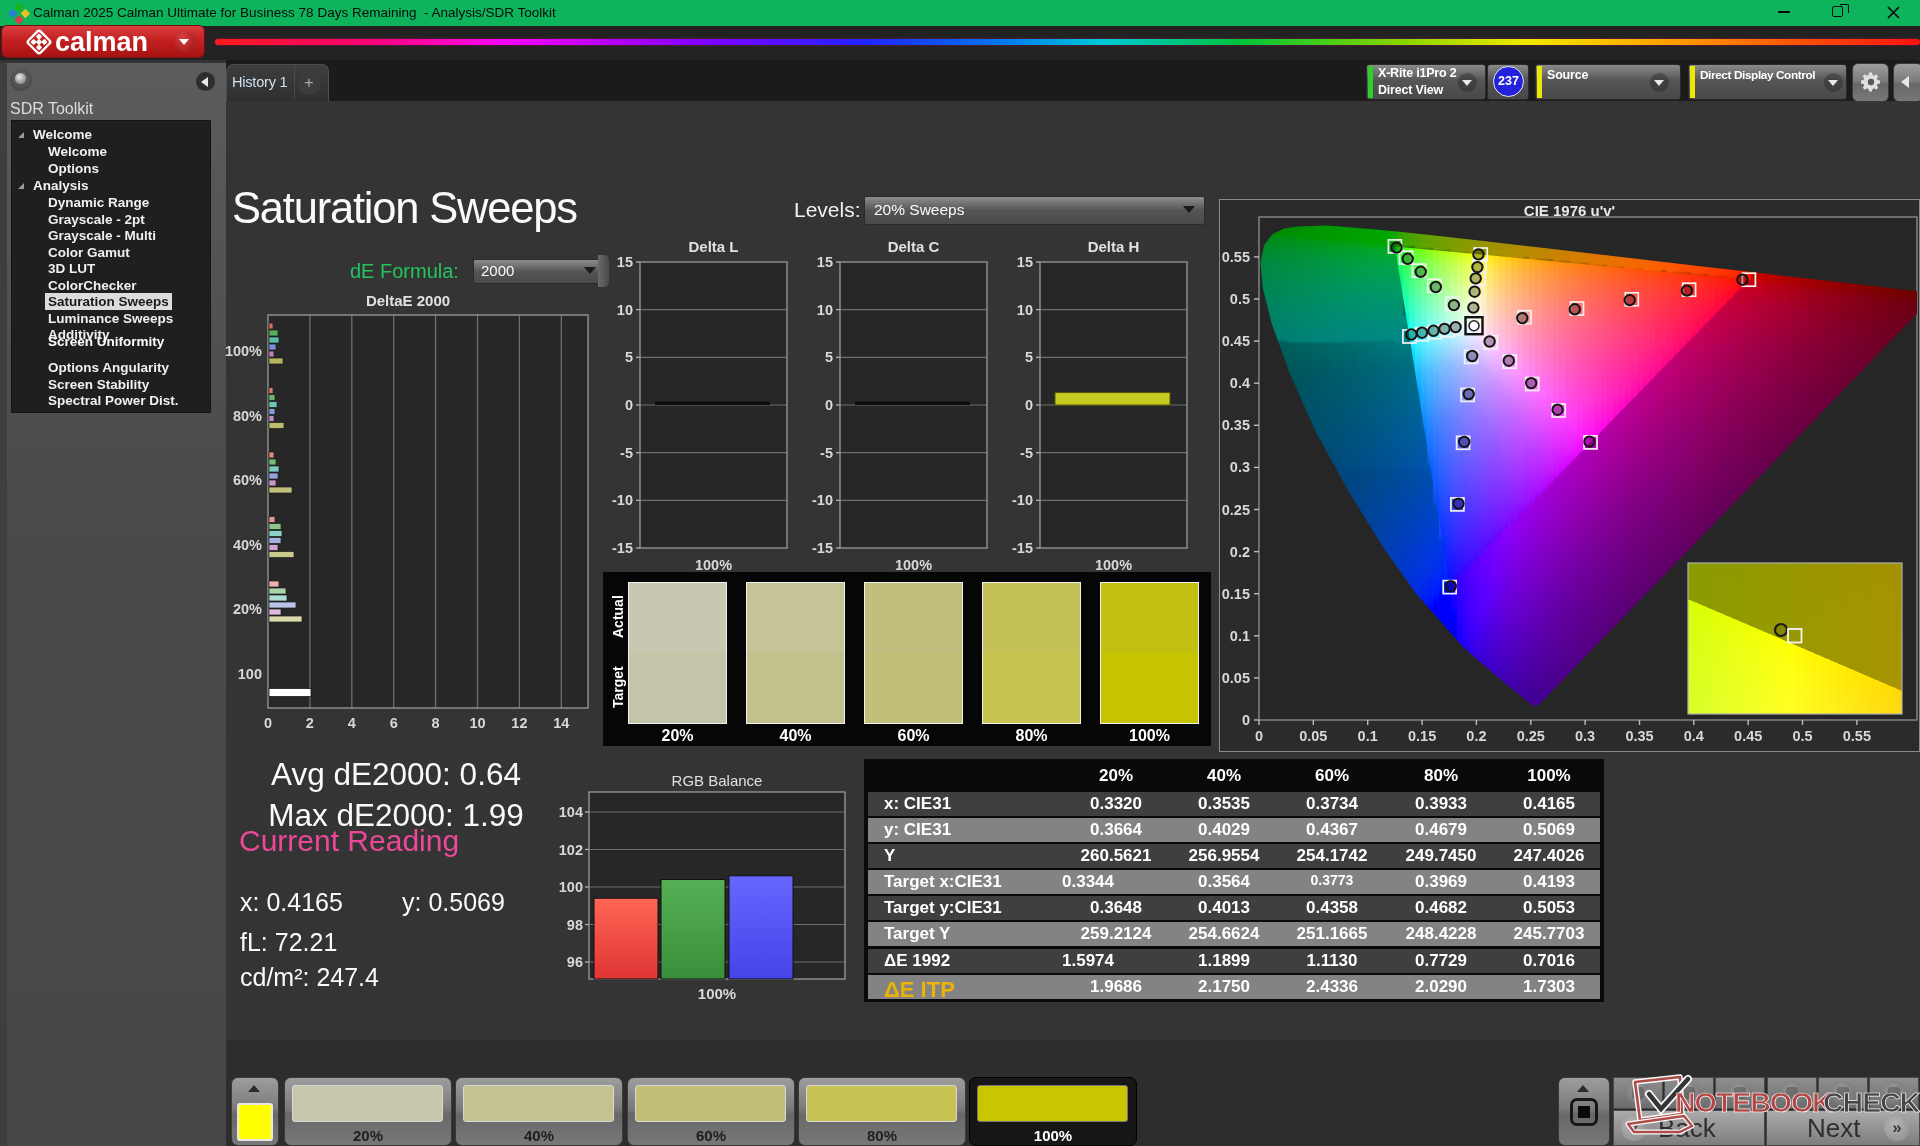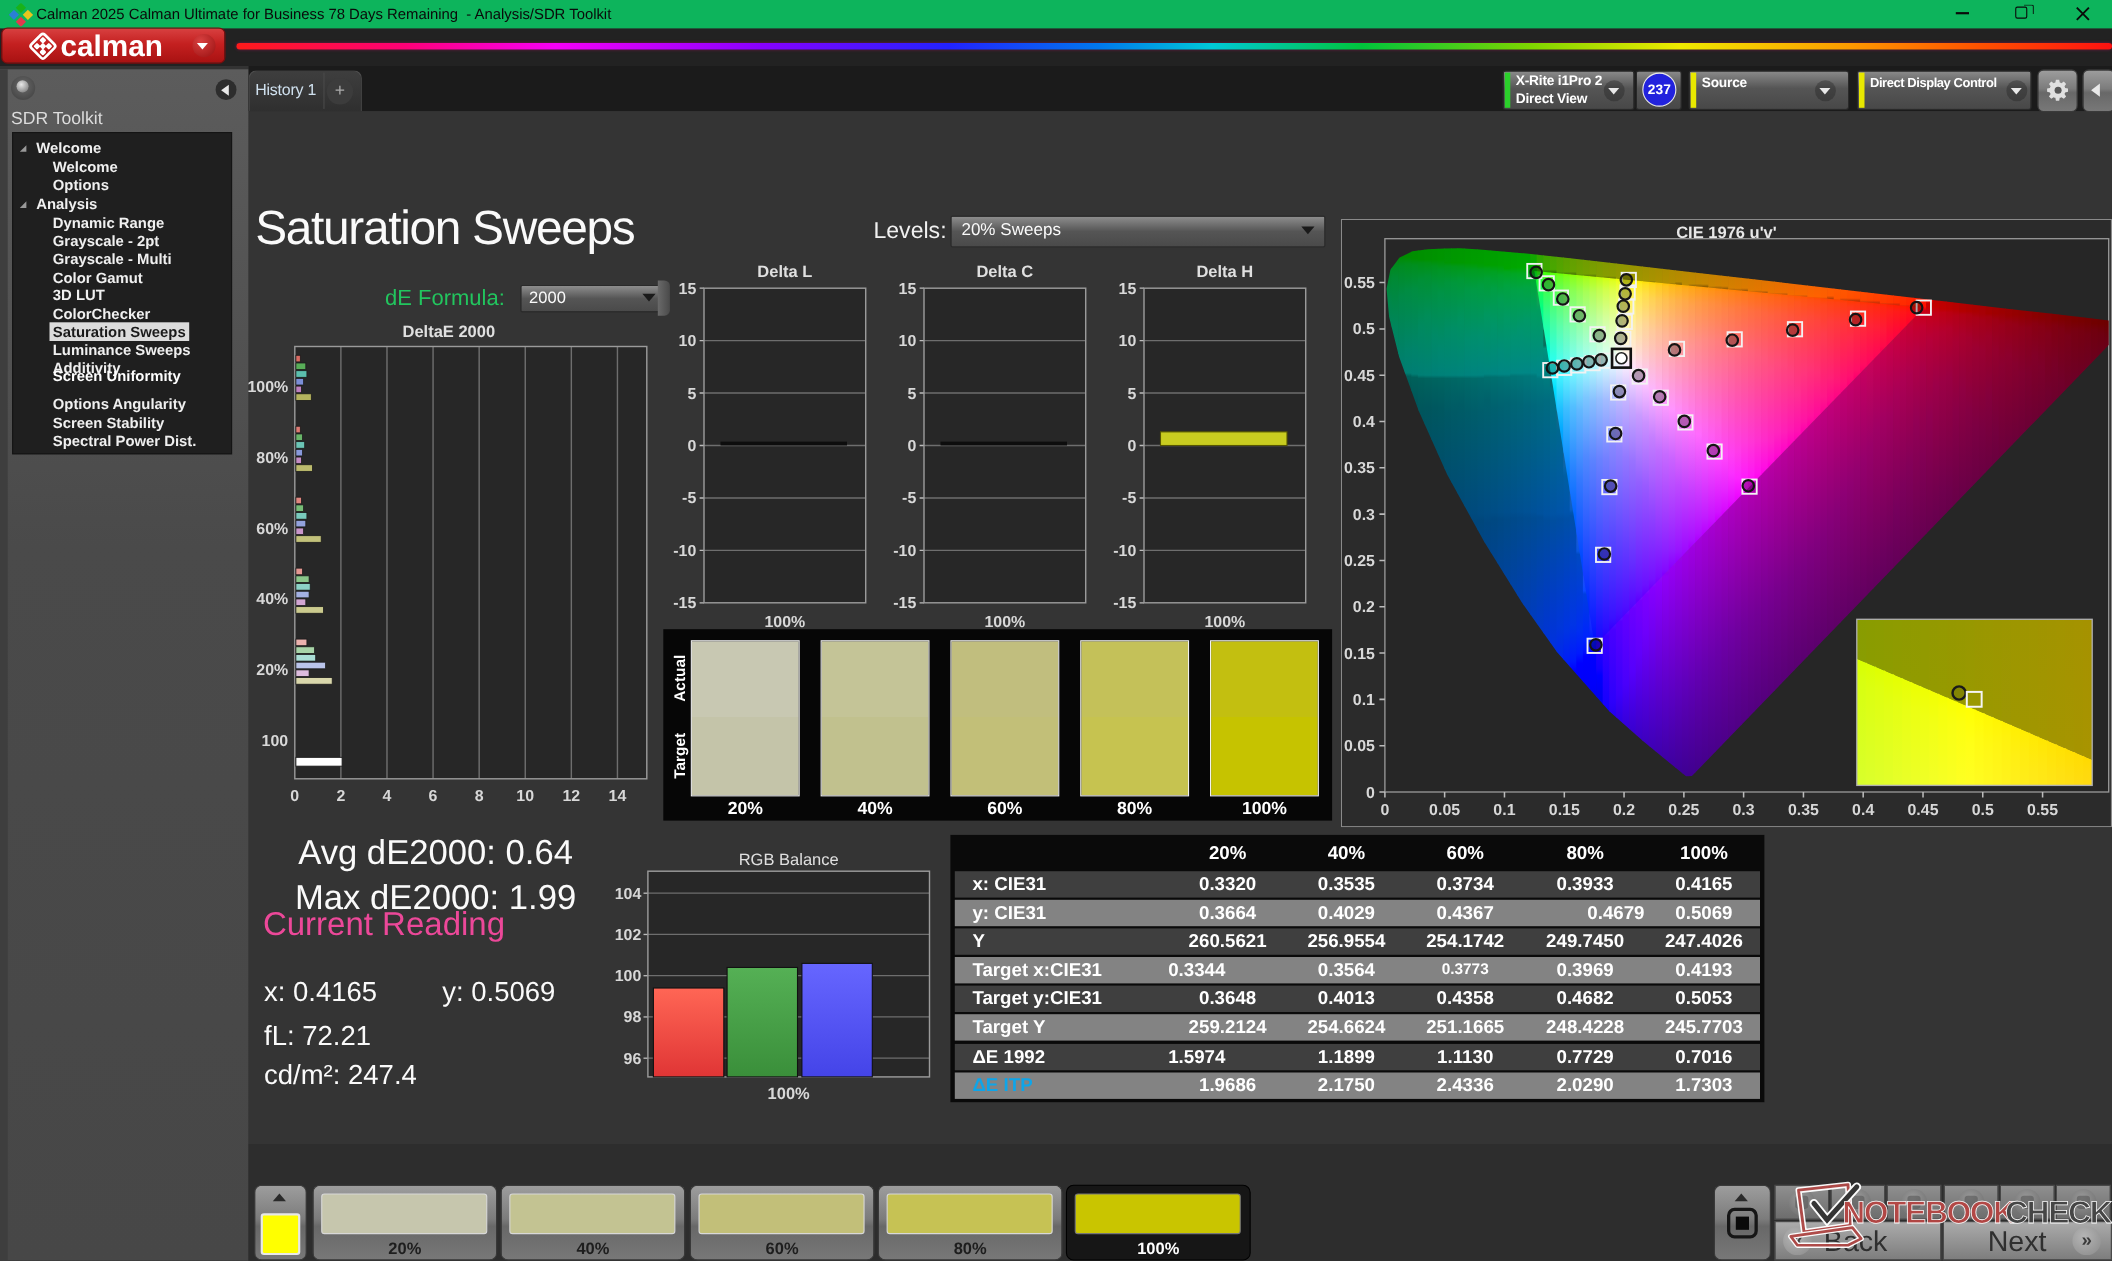--- a/index.html
+++ b/index.html
@@ -2877,21 +2877,21 @@
 <div class="ab" style="left:1062px;top:794px;width:108px;text-align:center;font-size:17px;font-weight:bold;color:#fff">0.3320</div>
 <div class="ab" style="left:1170px;top:794px;width:108px;text-align:center;font-size:17px;font-weight:bold;color:#fff">0.3535</div>
 <div class="ab" style="left:1278px;top:794px;width:108px;text-align:center;font-size:17px;font-weight:bold;color:#fff">0.3734</div>
 <div class="ab" style="left:1387px;top:794px;width:108px;text-align:center;font-size:17px;font-weight:bold;color:#fff">0.3933</div>
 <div class="ab" style="left:1495px;top:794px;width:108px;text-align:center;font-size:17px;font-weight:bold;color:#fff">0.4165</div>
 <div class="ab" style="left:868px;top:818px;width:732px;height:24.2px;background:#838383"></div>
 <div class="ab" style="left:884px;top:820px;font-size:17px;font-weight:bold;color:#fff">y: CIE31</div>
 <div class="ab" style="left:1062px;top:820px;width:108px;text-align:center;font-size:17px;font-weight:bold;color:#fff">0.3664</div>
 <div class="ab" style="left:1170px;top:820px;width:108px;text-align:center;font-size:17px;font-weight:bold;color:#fff">0.4029</div>
 <div class="ab" style="left:1278px;top:820px;width:108px;text-align:center;font-size:17px;font-weight:bold;color:#fff">0.4367</div>
-<div class="ab" style="left:1387px;top:820px;width:108px;text-align:right;font-size:17px;font-weight:bold;color:#fff">0.4679</div>
+<div class="ab" style="left:1387px;top:820px;width:108px;text-align:center;font-size:17px;font-weight:bold;color:#fff">0.4679</div>
 <div class="ab" style="left:1495px;top:820px;width:108px;text-align:center;font-size:17px;font-weight:bold;color:#fff">0.5069</div>
 <div class="ab" style="left:868px;top:844px;width:732px;height:24.2px;background:#3f3f3f"></div>
 <div class="ab" style="left:884px;top:846px;font-size:17px;font-weight:bold;color:#fff">Y</div>
 <div class="ab" style="left:1062px;top:846px;width:108px;text-align:center;font-size:17px;font-weight:bold;color:#fff">260.5621</div>
 <div class="ab" style="left:1170px;top:846px;width:108px;text-align:center;font-size:17px;font-weight:bold;color:#fff">256.9554</div>
 <div class="ab" style="left:1278px;top:846px;width:108px;text-align:center;font-size:17px;font-weight:bold;color:#fff">254.1742</div>
 <div class="ab" style="left:1387px;top:846px;width:108px;text-align:center;font-size:17px;font-weight:bold;color:#fff">249.7450</div>
 <div class="ab" style="left:1495px;top:846px;width:108px;text-align:center;font-size:17px;font-weight:bold;color:#fff">247.4026</div>
 <div class="ab" style="left:868px;top:870px;width:732px;height:24.2px;background:#838383"></div>
 <div class="ab" style="left:884px;top:872px;font-size:17px;font-weight:bold;color:#fff">Target x:CIE31</div>
@@ -2915,21 +2915,21 @@
 <div class="ab" style="left:1387px;top:924px;width:108px;text-align:center;font-size:17px;font-weight:bold;color:#fff">248.4228</div>
 <div class="ab" style="left:1495px;top:924px;width:108px;text-align:center;font-size:17px;font-weight:bold;color:#fff">245.7703</div>
 <div class="ab" style="left:868px;top:949px;width:732px;height:24.2px;background:#3f3f3f"></div>
 <div class="ab" style="left:884px;top:951px;font-size:17px;font-weight:bold;color:#fff">ΔE 1992</div>
 <div class="ab" style="left:1062px;top:951px;width:108px;text-align:left;font-size:17px;font-weight:bold;color:#fff">1.5974</div>
 <div class="ab" style="left:1170px;top:951px;width:108px;text-align:center;font-size:17px;font-weight:bold;color:#fff">1.1899</div>
 <div class="ab" style="left:1278px;top:951px;width:108px;text-align:center;font-size:17px;font-weight:bold;color:#fff">1.1130</div>
 <div class="ab" style="left:1387px;top:951px;width:108px;text-align:center;font-size:17px;font-weight:bold;color:#fff">0.7729</div>
 <div class="ab" style="left:1495px;top:951px;width:108px;text-align:center;font-size:17px;font-weight:bold;color:#fff">0.7016</div>
 <div class="ab" style="left:868px;top:975px;width:732px;height:24.2px;background:#838383"></div>
-<div class="ab" style="left:884px;top:977px;font-size:17px;font-weight:bold;color:#0ea5e9">ΔE ITP</div>
+<div class="ab" style="left:884px;top:977px;font-size:22px;font-weight:bold;color:#eab308">ΔE ITP</div>
 <div class="ab" style="left:1062px;top:977px;width:108px;text-align:center;font-size:17px;font-weight:bold;color:#fff">1.9686</div>
 <div class="ab" style="left:1170px;top:977px;width:108px;text-align:center;font-size:17px;font-weight:bold;color:#fff">2.1750</div>
 <div class="ab" style="left:1278px;top:977px;width:108px;text-align:center;font-size:17px;font-weight:bold;color:#fff">2.4336</div>
 <div class="ab" style="left:1387px;top:977px;width:108px;text-align:center;font-size:17px;font-weight:bold;color:#fff">2.0290</div>
 <div class="ab" style="left:1495px;top:977px;width:108px;text-align:center;font-size:17px;font-weight:bold;color:#fff">1.7303</div>
 <div class="ab" style="left:226px;top:1040px;width:1694px;height:106px;background:#2d2d2d"></div>
 <div class="ab gbtn" style="left:231px;top:1077px;width:48px;height:69px;border-radius:7px"></div>
 <div class="caret" style="left:248px;top:1085px;border-top:0;border-bottom:7px solid #2a2a2a;border-left-width:6px;border-right-width:6px"></div>
 <div class="ab" style="left:237px;top:1103px;width:36px;height:38px;background:#ffff00;border:2px solid #e8e8e8;border-radius:3px"></div>
 <div class="ab gbtn" style="left:284px;top:1077px;width:168px;height:69px;border-radius:7px"></div>

